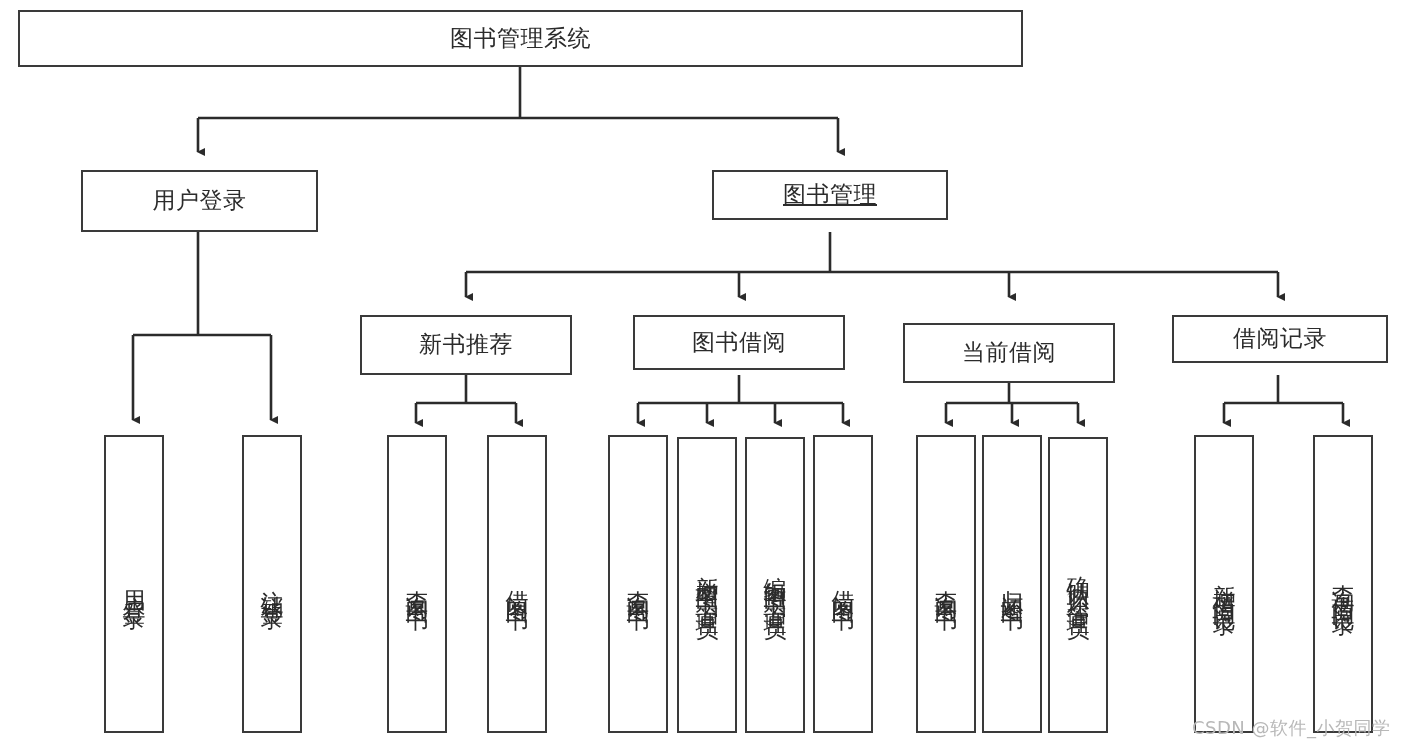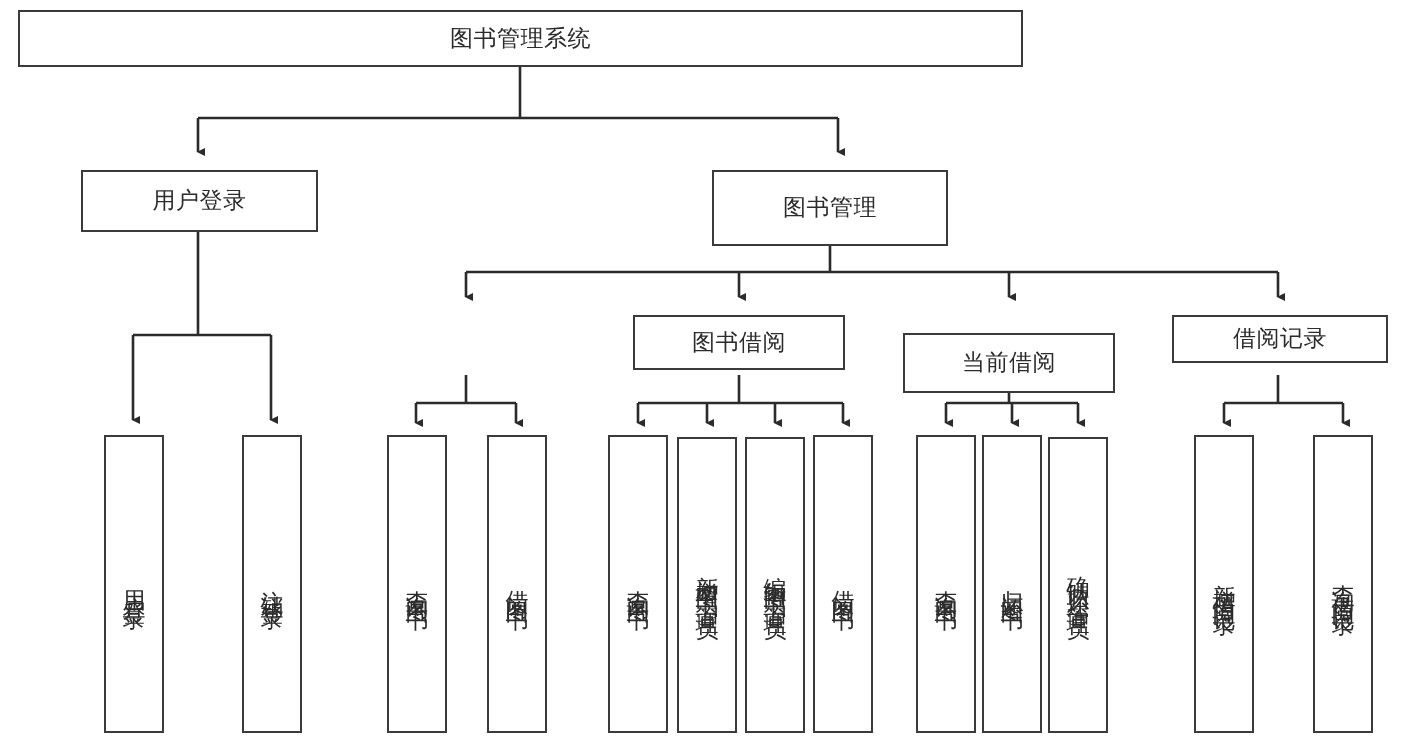--- a/index.html
+++ b/index.html
@@ -120,28 +120,31 @@
     </g>
   </svg>
 
   <div class="node horiz" style="left:18px; top:10px; width:1005px; height:57px;">
     <span>图书管理系统</span>
   </div>
 
   <div class="node horiz" style="left:81px; top:170px; width:237px; height:62px;">
     <span>用户登录</span>
   </div>
-  <div class="node horiz" style="left:712px; top:170px; width:236px; height:76px;">
+  <div class="node horiz" style="left:712px; top:170px; width:236px; height:50px;text-decoration:underline;">
     <span>图书管理</span>
   </div>
 
+  <div class="node horiz" style="left:360px; top:315px; width:212px; height:60px;">
+    <span>新书推荐</span>
+  </div>
   <div class="node horiz" style="left:633px; top:315px; width:212px; height:55px;">
     <span>图书借阅</span>
   </div>
-  <div class="node horiz" style="left:903px; top:333px; width:212px; height:60px;">
+  <div class="node horiz" style="left:903px; top:323px; width:212px; height:60px;">
     <span>当前借阅</span>
   </div>
   <div class="node horiz" style="left:1172px; top:315px; width:216px; height:48px;">
     <span>借阅记录</span>
   </div>
 
   <div class="node vert" style="left:104px; top:435px; width:60px; height:298px;">
     <span class="vtext">用户登录</span>
   </div>
   <div class="node vert" style="left:242px; top:435px; width:60px; height:298px;">
@@ -178,14 +181,15 @@
     <span class="vtext">确认归还（管理员）</span>
   </div>
 
   <div class="node vert" style="left:1194px; top:435px; width:60px; height:298px;">
     <span class="vtext">新增借阅记录</span>
   </div>
   <div class="node vert" style="left:1313px; top:435px; width:60px; height:298px;">
     <span class="vtext">查询借阅记录</span>
   </div>
 
+  <div class="watermark" style="left:1192px; top:716px;">CSDN @软件_小贺同学</div>
 
 </div>
 
 </body></html>

